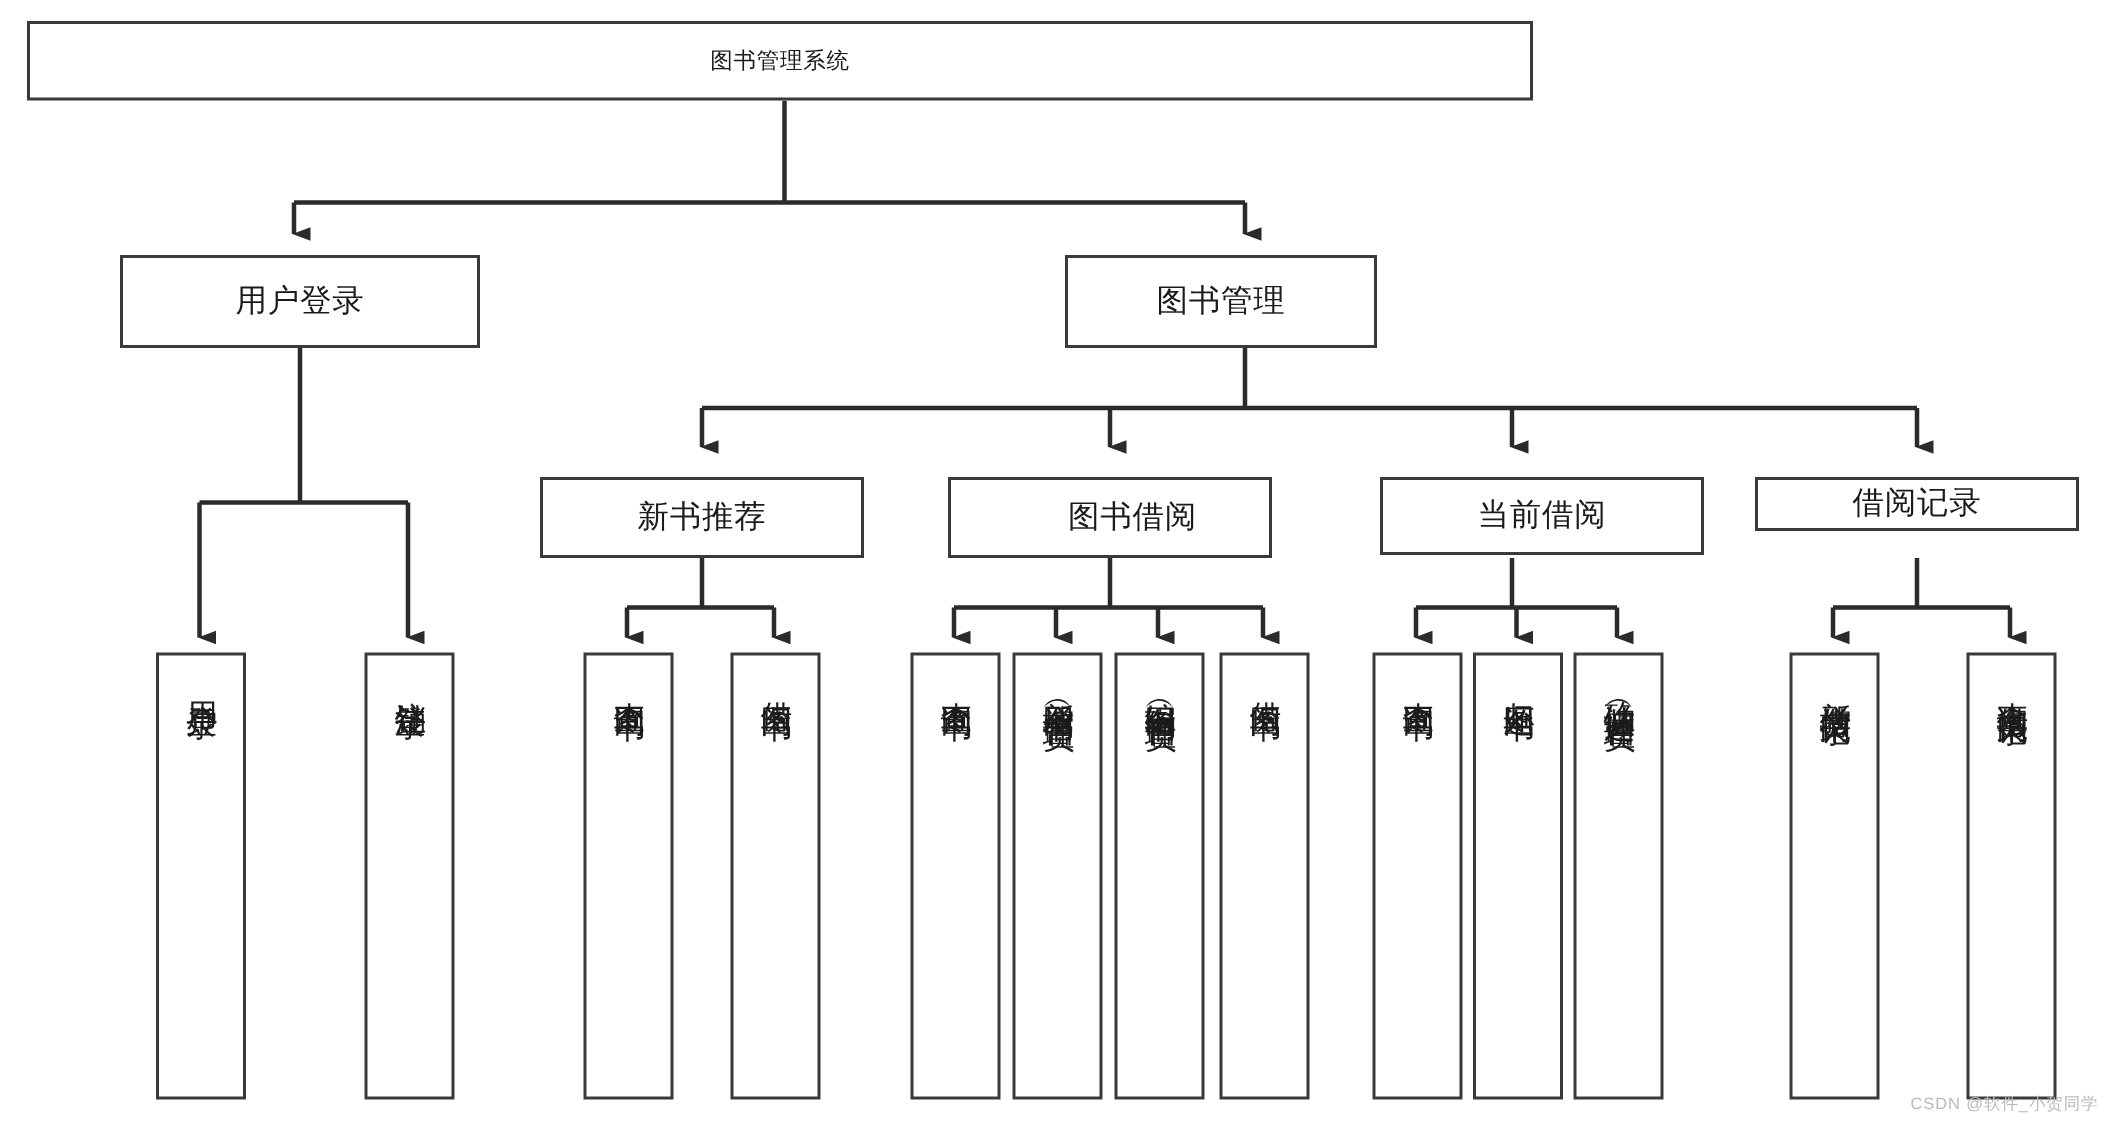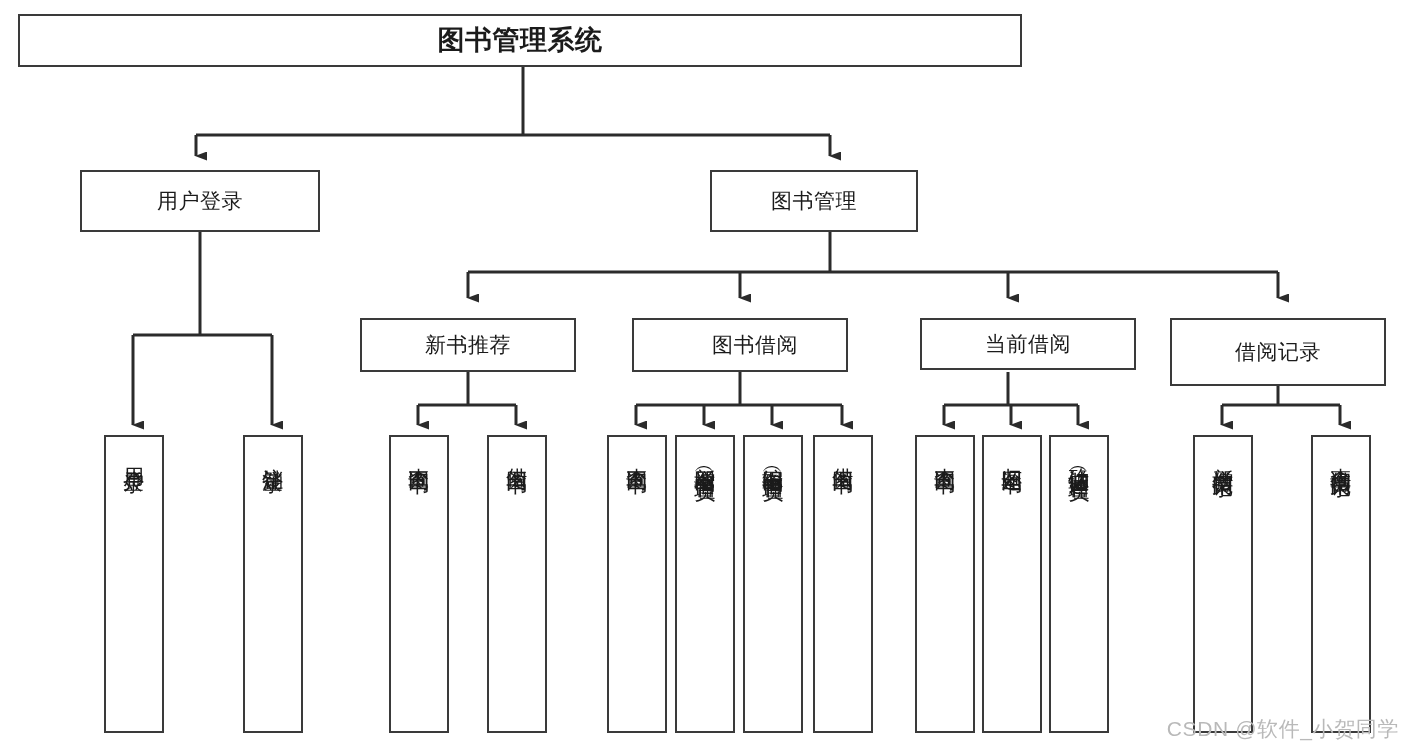--- a/index.html
+++ b/index.html
@@ -22,37 +22,37 @@
     color:#1b1b1b;
   }
   .node .label{
     display:block;
     text-align:center;
     line-height:1.18;
     letter-spacing:0.5px;
     white-space:nowrap;
   }
   .node.horiz .label{font-size:21px;}
-  .node.root .label{font-size:27px;font-weight:bold;}
+  .node.root .label{font-size:15px;}
   .node.vert{
     align-items:flex-start;
     padding-top:14px;
   }
   .node.vert .label{
     writing-mode:vertical-rl;
     text-orientation:upright;
     font-size:21px;
     line-height:1.30;
     letter-spacing:2px;
     white-space:normal;
   }
   .watermark{
     position:absolute;
     right:6px;bottom:4px;
-    font-size:21px;
+    font-size:11px;
     color:#b9b9b9;
     letter-spacing:0.6px;
     white-space:nowrap;
     user-select:none;
   }
 </style>
 </head>
 <body>
 
 <div id="canvas">
@@ -120,21 +120,21 @@
 
   <div class="node horiz" style="left:360px;top:318px;width:216px;height:54px;align-items:center;">
     <span class="label">新书推荐</span>
   </div>
   <div class="node horiz" style="left:632px;top:318px;width:216px;height:54px;padding-left:30px;">
     <span class="label">图书借阅</span>
   </div>
   <div class="node horiz" style="left:920px;top:318px;width:216px;height:52px;">
     <span class="label">当前借阅</span>
   </div>
-  <div class="node horiz" style="left:1170px;top:318px;width:216px;height:68px;">
+  <div class="node horiz" style="left:1170px;top:318px;width:216px;height:36px;">
     <span class="label">借阅记录</span>
   </div>
 
   <div class="node vert" style="left:104px;top:435px;width:60px;height:298px;">
     <span class="label">用户登录</span>
   </div>
   <div class="node vert" style="left:243px;top:435px;width:60px;height:298px;">
     <span class="label">注销登录</span>
   </div>
 

